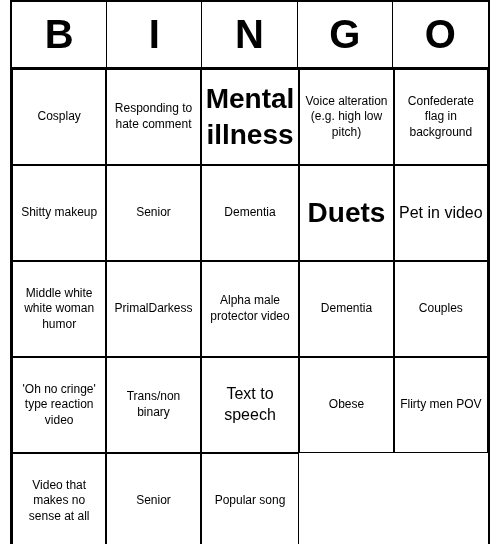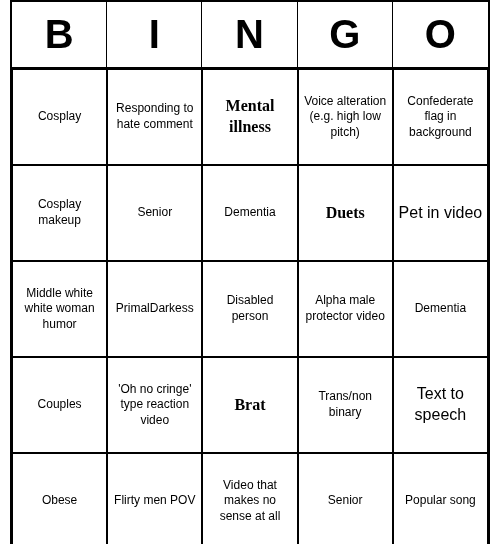--- a/index.html
+++ b/index.html
@@ -44,23 +44,22 @@
       justify-content: center;
       align-items: center;
       text-align: center;
       padding: 6px 4px;
       min-height: 96px;
       font-size: 12px;
       line-height: 1.3;
       word-wrap: break-word;
     }
     .bingo-cell.large-text {
-      font-size: 16px;
+      font-size: 28px;
       font-weight: bold;
-      font-family: Liberation Serif, serif;
     }
     .bingo-cell.medium-text {
       font-size: 16px;
       font-weight: normal;
     }
   </style>
 </head>
 <body>
 
 <div class="bingo-card">
@@ -70,33 +69,31 @@
       <div class="bingo-header-cell">N</div>
       <div class="bingo-header-cell">G</div>
       <div class="bingo-header-cell">O</div>
     </div>
   <div class="bingo-grid">
   <div class="bingo-cell">Cosplay</div>
       <div class="bingo-cell">Responding to hate comment</div>
       <div class="bingo-cell large-text">Mental illness</div>
       <div class="bingo-cell">Voice alteration (e.g. high low pitch)</div>
       <div class="bingo-cell">Confederate flag in background</div>
-      <div class="bingo-cell">Cosplay makeup</div>
+      <div class="bingo-cell">Shitty makeup</div>
       <div class="bingo-cell">Senior</div>
       <div class="bingo-cell">Dementia</div>
       <div class="bingo-cell large-text">Duets</div>
       <div class="bingo-cell medium-text">Pet in video</div>
       <div class="bingo-cell">Middle white white woman humor</div>
       <div class="bingo-cell">PrimalDarkess</div>
-      <div class="bingo-cell">Disabled person</div>
       <div class="bingo-cell">Alpha male protector video</div>
       <div class="bingo-cell">Dementia</div>
       <div class="bingo-cell">Couples</div>
       <div class="bingo-cell">'Oh no cringe' type reaction video</div>
-      <div class="bingo-cell large-text">Brat</div>
       <div class="bingo-cell">Trans/non binary</div>
       <div class="bingo-cell medium-text">Text to speech</div>
       <div class="bingo-cell">Obese</div>
       <div class="bingo-cell">Flirty men POV</div>
       <div class="bingo-cell">Video that makes no sense at all</div>
       <div class="bingo-cell">Senior</div>
       <div class="bingo-cell">Popular song</div>
     </div>
 </div>
 

